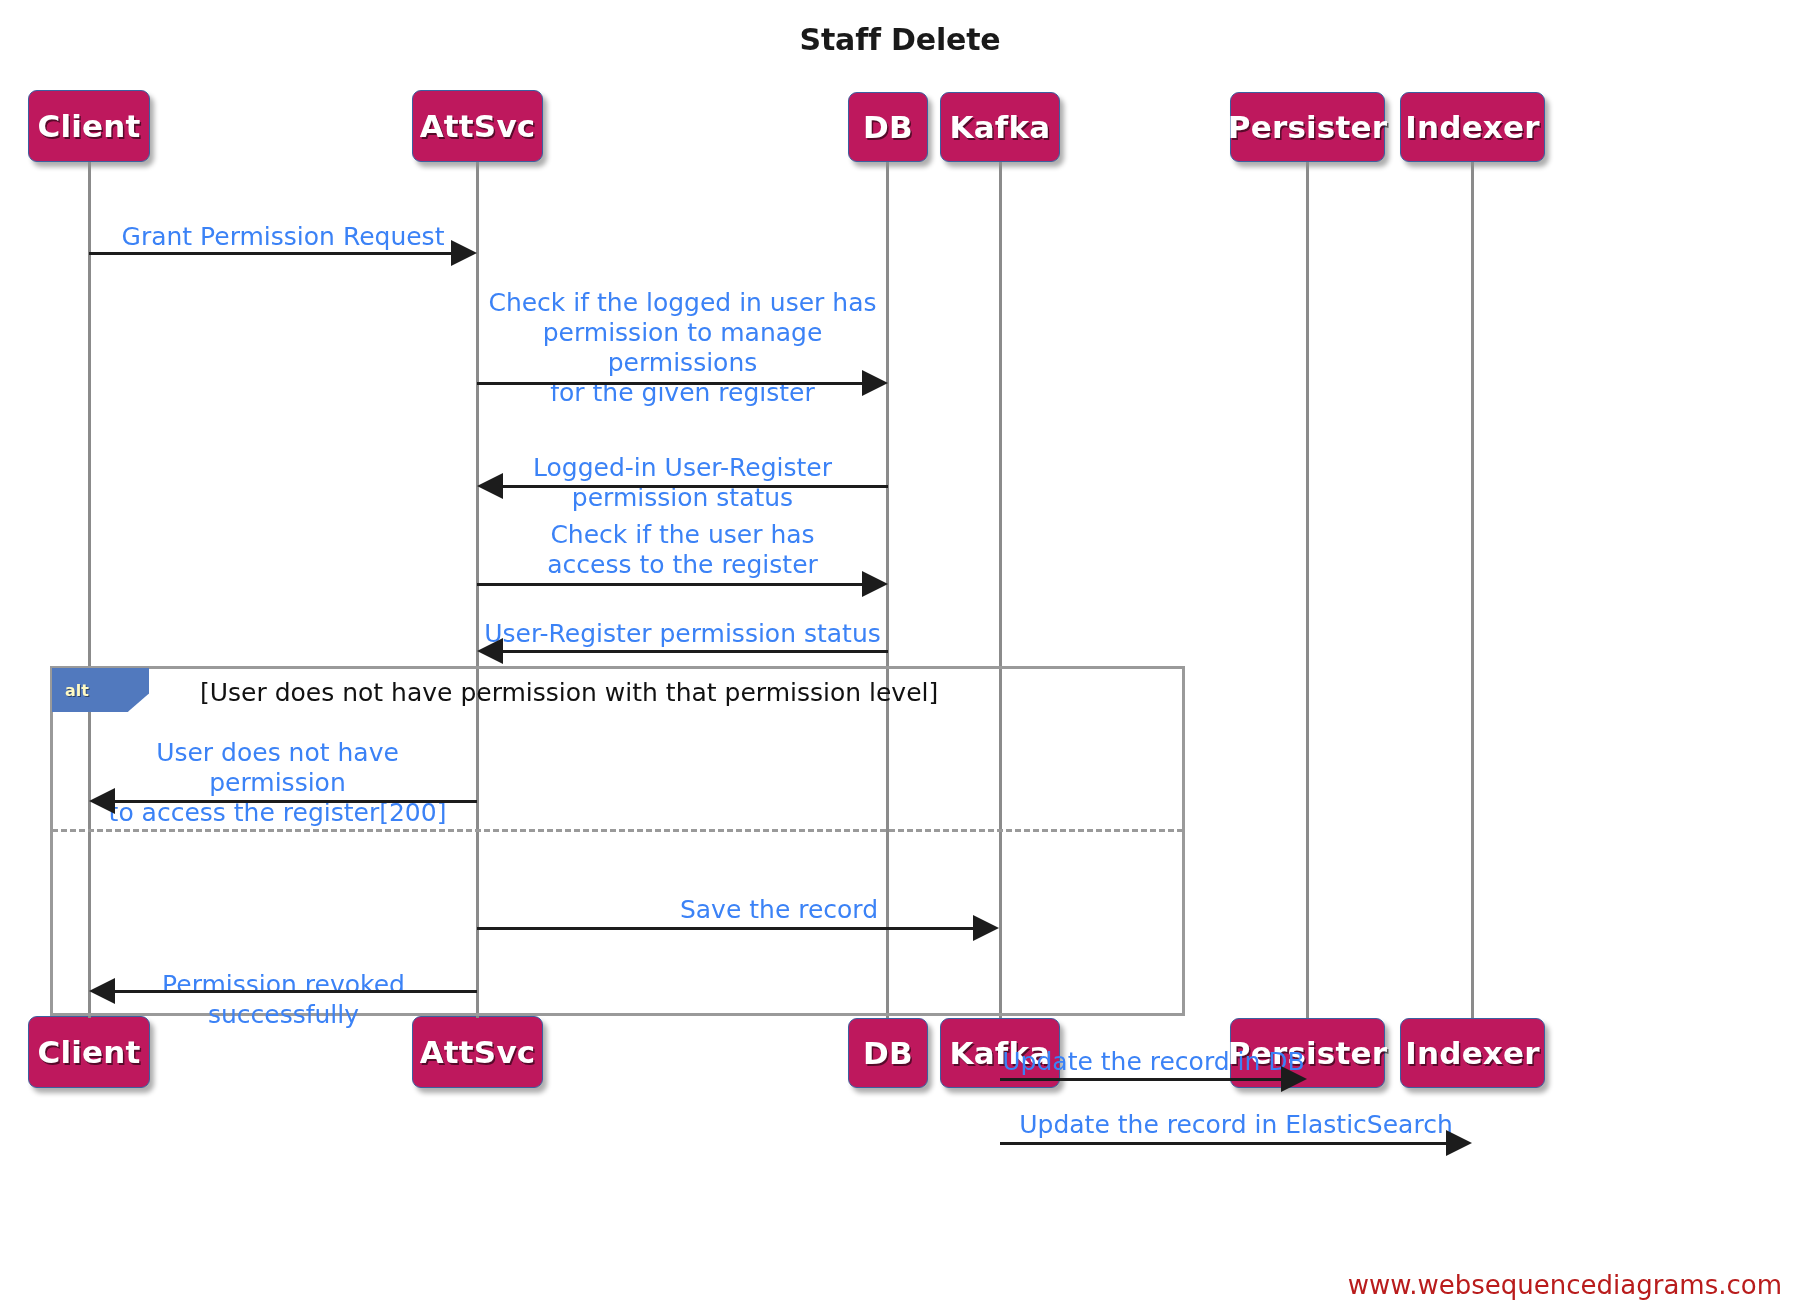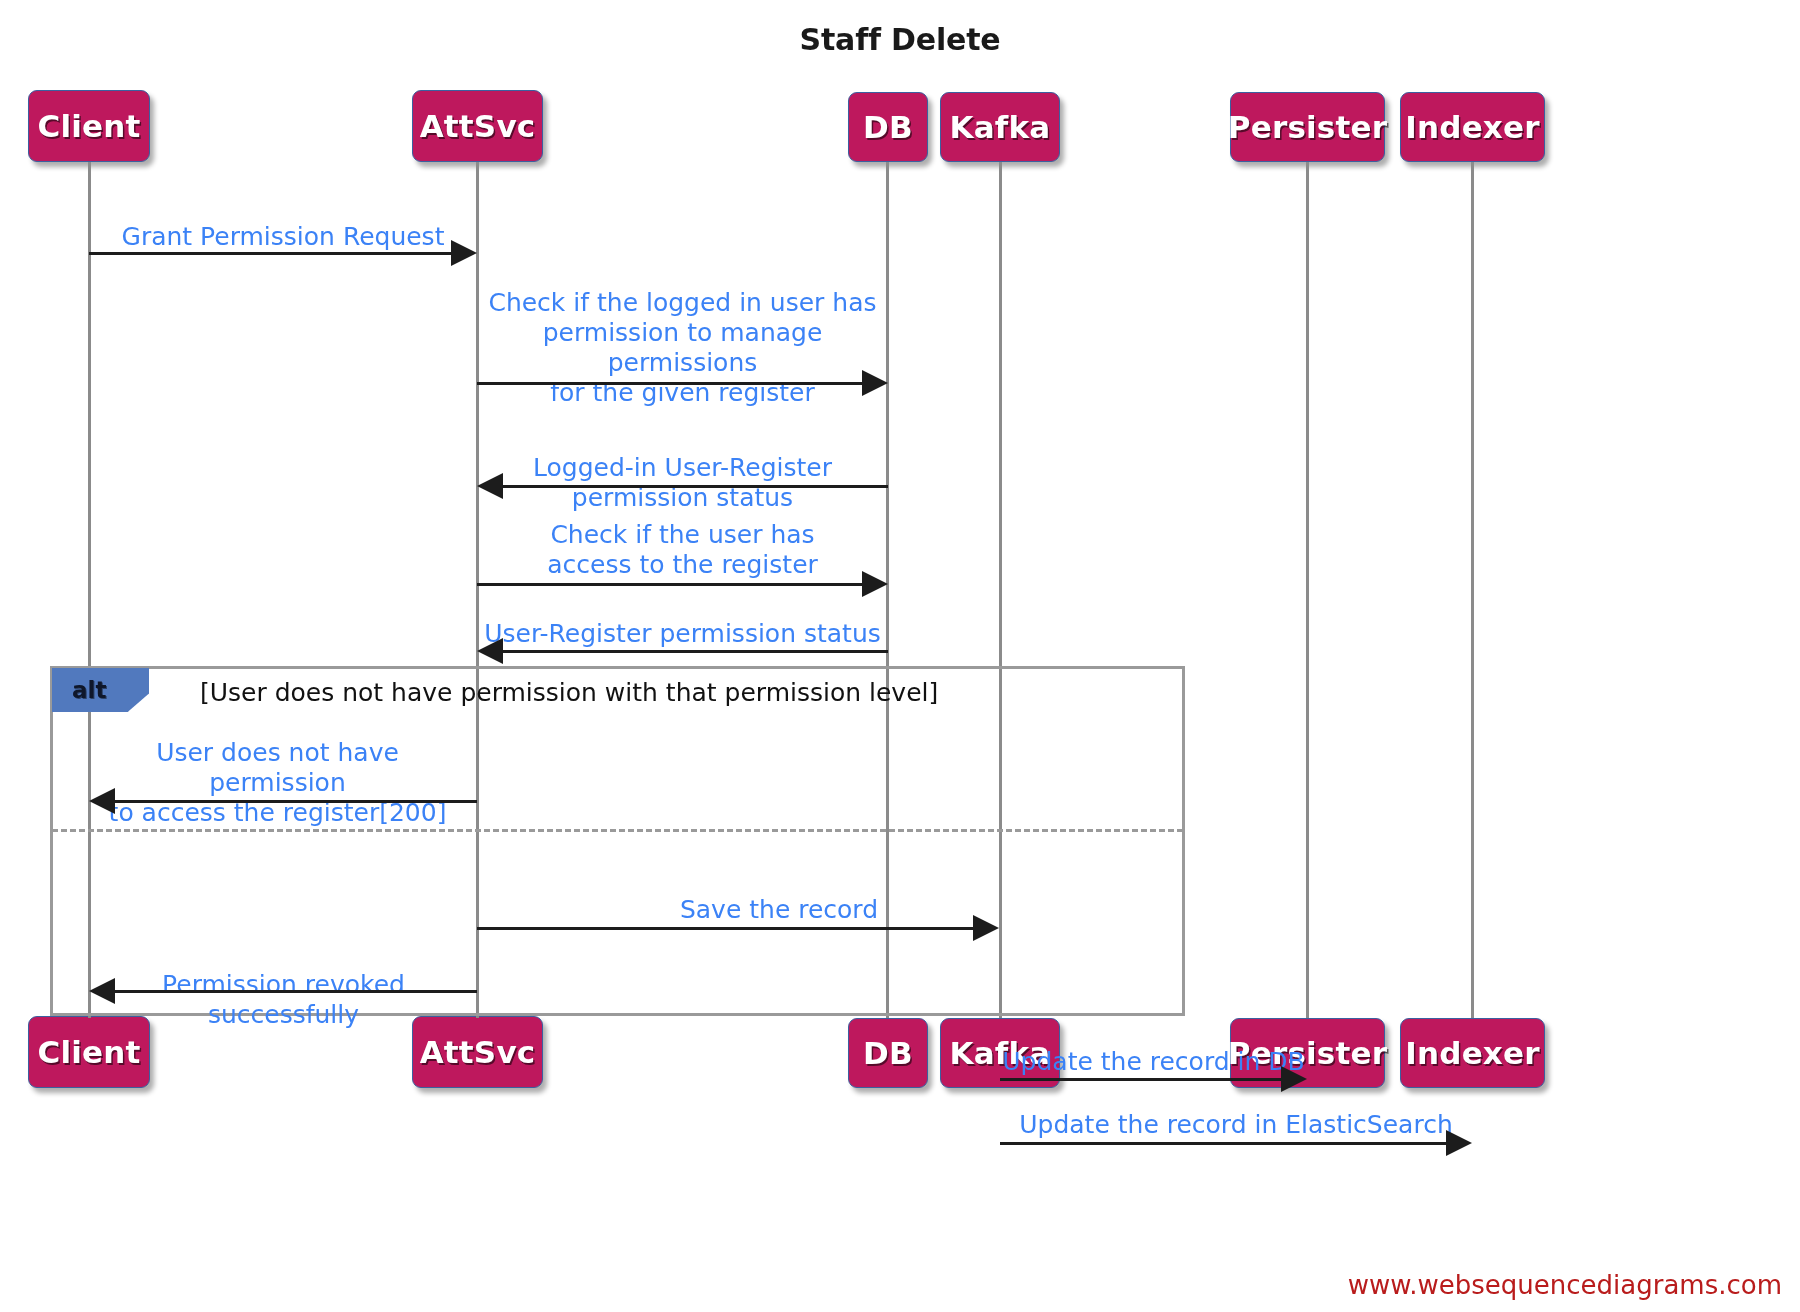--- a/index.html
+++ b/index.html
@@ -92,26 +92,26 @@
   
   .frag-box {
     position: absolute;
     border: 3px solid #9a9a9a;
     box-sizing: border-box;
     background: transparent;
   }
   .frag-tag {
     position: absolute;
     background: #5179be;
-    color: #0f172a;
-    font-size: 23px;
+    color: #fef9c3;
+    font-size: 16px;
     font-weight: bold;
     display: flex;
     align-items: center;
-    padding-left: 20px;
+    padding-left: 13px;
     box-sizing: border-box;
     text-shadow: 1px 1px 0.5px rgba(0,0,0,0.45);
     box-shadow: 3px 3px 3px rgba(0,0,0,0.25);
     clip-path: polygon(0 0, 100% 0, 100% 58%, 78% 100%, 0 100%);
   }
   .frag-cond {
     position: absolute;
     font-size: 25px;
     font-weight: normal;
     color: #111111;

